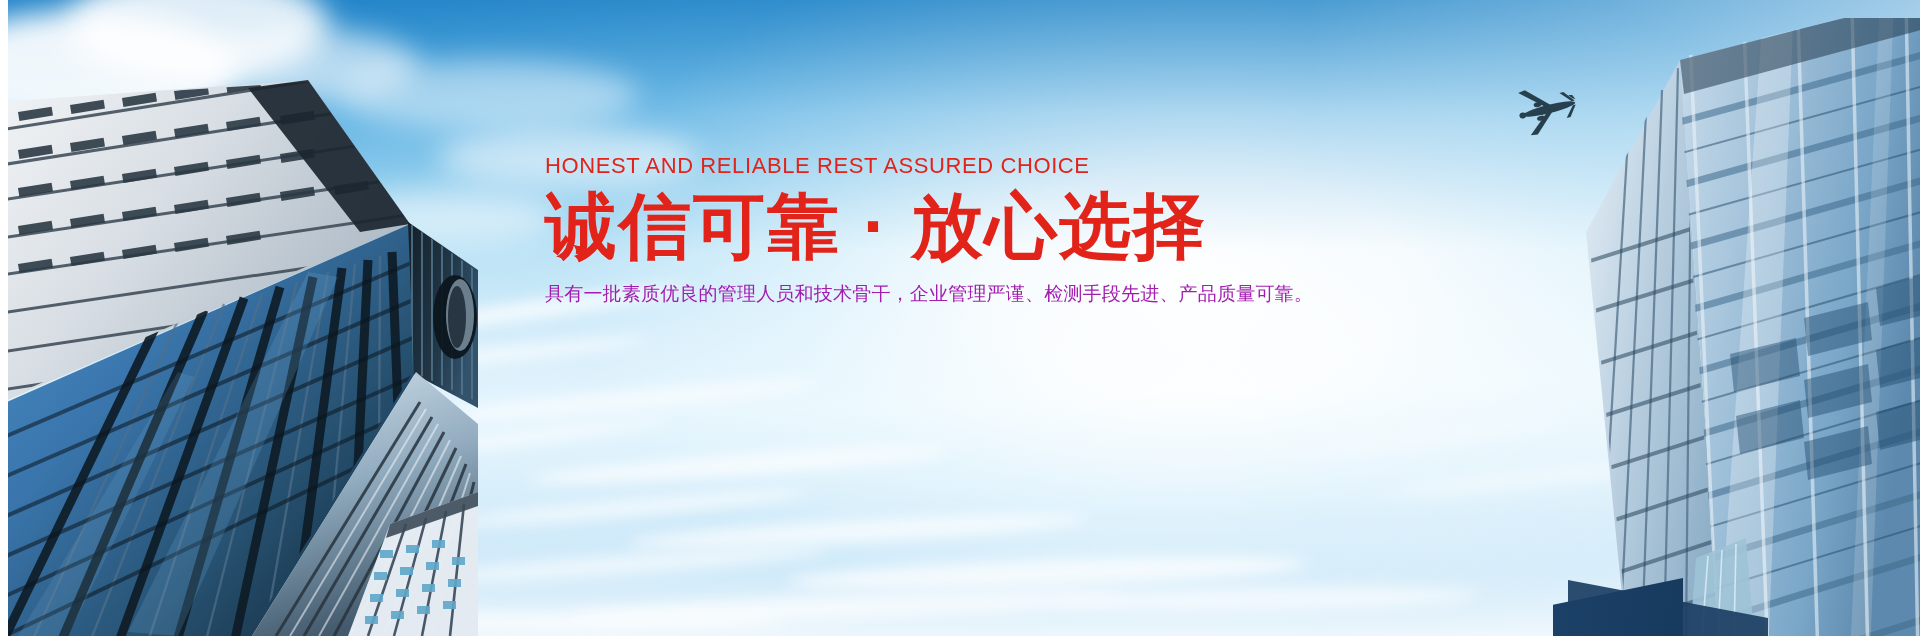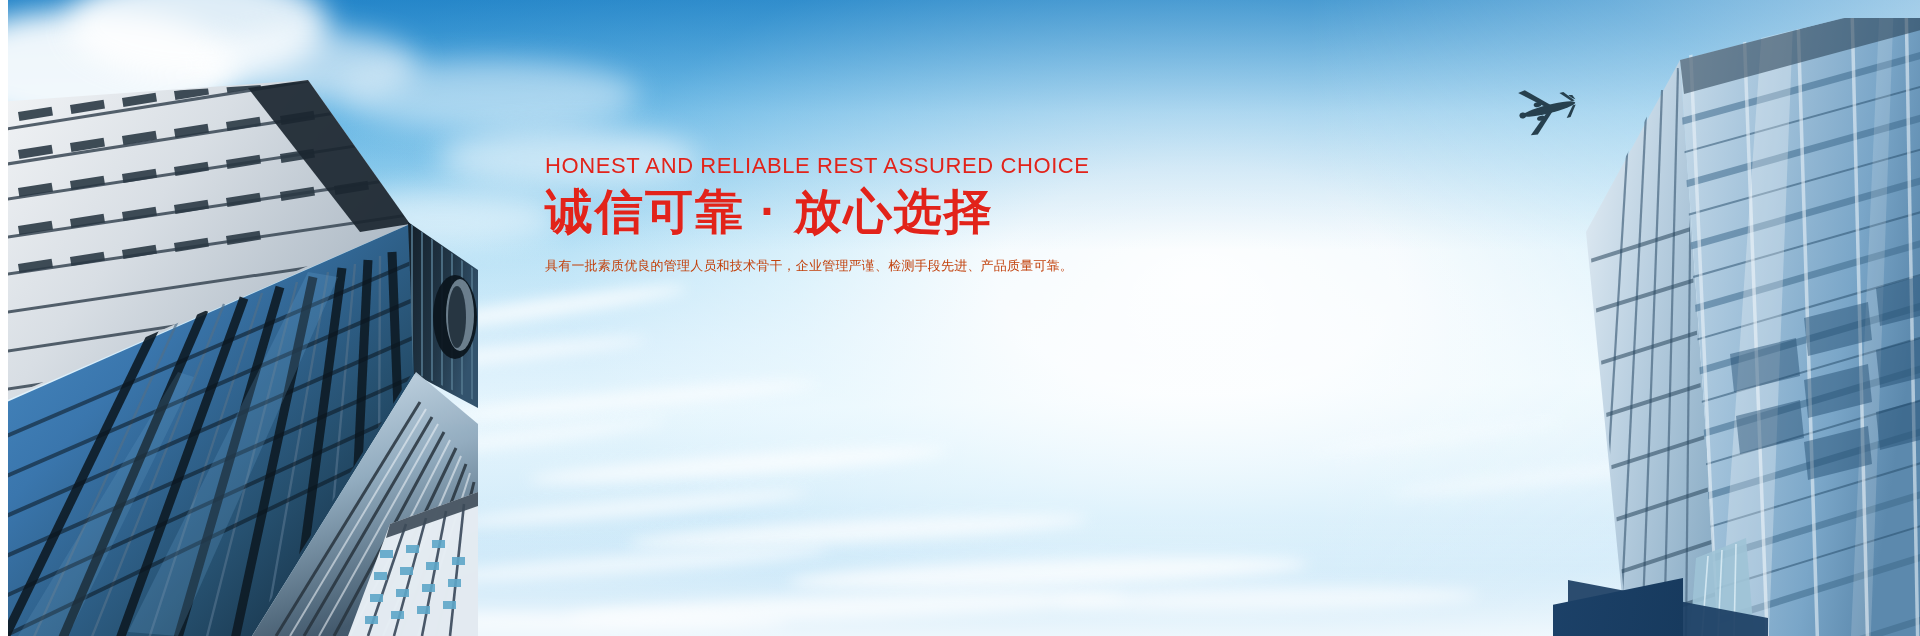--- a/index.html
+++ b/index.html
@@ -57,27 +57,27 @@
   
   .bldg{ position:absolute; }
 
   
   .copy{ position:absolute; left:537px; top:154px; width:830px; }
   .eyebrow{
     color:#e2231a; font-size:22px; letter-spacing:0.6px;
     font-weight:400; line-height:1.1; white-space:nowrap;
   }
   .headline{
-    color:#e2231a; font-size:48px; font-weight:700;
+    color:#e2231a; font-size:72px; font-weight:700;
     line-height:1.18; margin-top:6px; letter-spacing:2px; white-space:nowrap;
     text-shadow:0 1px 0 rgba(255,255,255,0.25);
   }
   .desc{ margin-top:12px; }
   .desc-line{
-    color:#c2410c; font-size:13px; line-height:26px;
+    color:#a21caf; font-size:19px; line-height:26px;
     white-space:nowrap; letter-spacing:0.2px;
   }
 </style>
 </head>
 <body>
 
 <div class="banner">
 
   <div class="sky">
     <div class="sky-base"></div>

